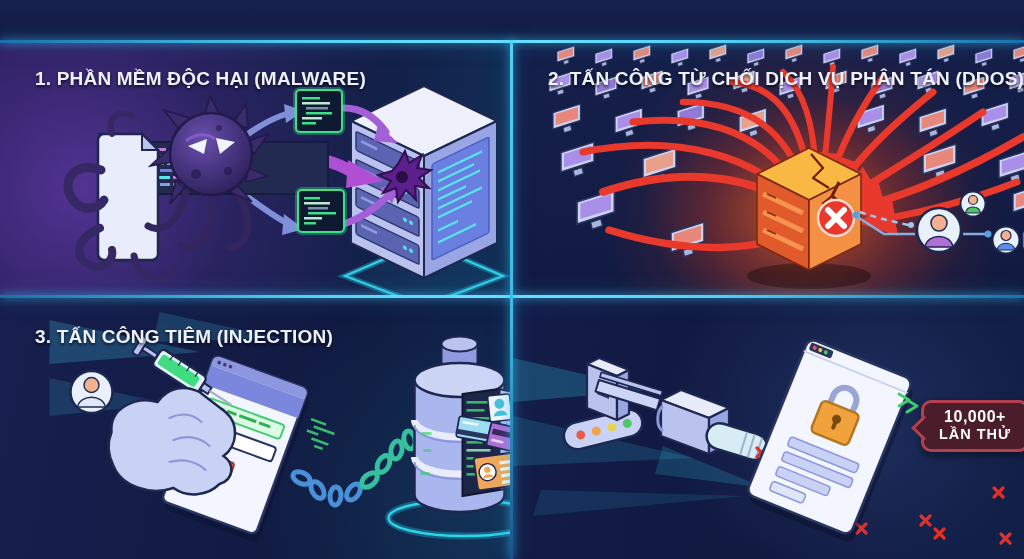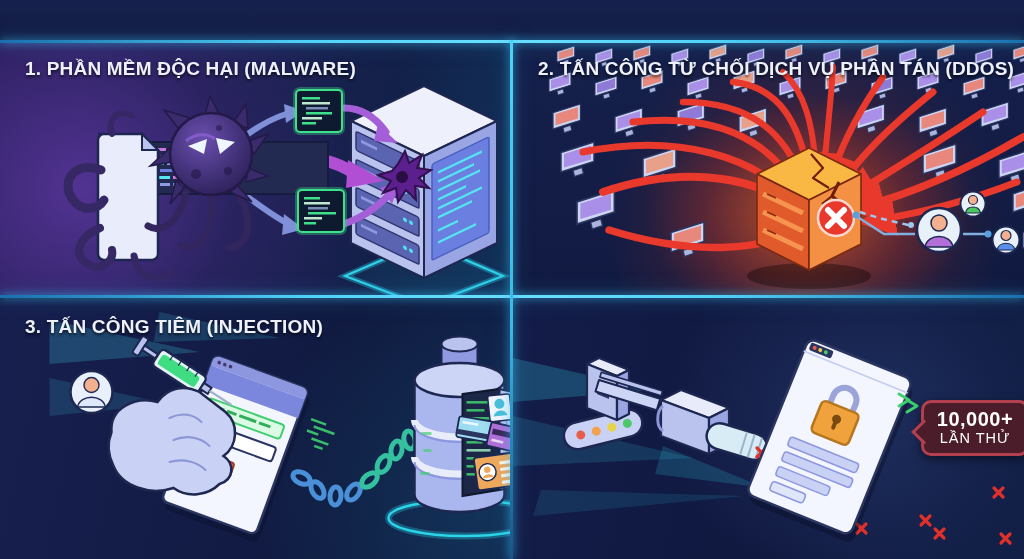--- a/index.html
+++ b/index.html
@@ -7,21 +7,21 @@
           background:#141d45;}
   .top-strip{position:absolute;left:0;top:0;width:1024px;height:42px;
              background:linear-gradient(180deg,#16214e,#121b42);}
   .divider{position:absolute;background:linear-gradient(90deg,#1a6fae,#4fd2f8 30%,#6ae0ff 50%,#4fd2f8 70%,#1a6fae);
            box-shadow:0 0 9px rgba(64,200,245,.9),0 0 20px rgba(40,160,220,.5);z-index:6;}
   .h1line{left:0;top:40px;width:1024px;height:3px;}
   .h2line{left:0;top:295px;width:1024px;height:3px;}
   .vline{left:510px;top:40px;width:3px;height:519px;
          background:linear-gradient(180deg,#4fd2f8,#3ab8e8 55%,#17548a);}
   .panel{position:absolute;overflow:hidden;}
-  .panel h2{position:absolute;left:18px;top:9px;margin:7px;z-index:5;
+  .panel h2{position:absolute;left:18px;top:9px;margin:17px;z-index:5;
             font-size:19px;font-weight:700;letter-spacing:.2px;color:#eef1fa;
             text-shadow:0 2px 3px rgba(0,0,0,.65);white-space:nowrap;}
   .p1{left:0;top:42px;width:510px;height:253px;
       background:radial-gradient(circle at 16% 58%,rgba(90,54,156,.85),rgba(58,36,112,.45) 34%,rgba(20,29,69,0) 64%),
                  linear-gradient(100deg,#2c2262 0%,#1b2252 45%,#132049 72%,#113158 100%);}
   .p2{left:513px;top:42px;width:571px;height:253px;
       background:radial-gradient(circle at 51% 72%,rgba(236,96,32,.42),rgba(170,44,30,.22) 30%,rgba(0,0,0,0) 58%),
                  linear-gradient(175deg,#15204c,#111a40);}
   .p3{left:0;top:300px;width:609px;height:261px;
       background:radial-gradient(circle at 80% 78%,rgba(40,190,215,.14),rgba(0,0,0,0) 45%),
@@ -29,22 +29,22 @@
   .p4{left:513px;top:298px;width:511px;height:261px;
       background:radial-gradient(circle at 66% 45%,rgba(96,132,220,.20),rgba(0,0,0,0) 50%),
                  linear-gradient(100deg,#141d49,#0f183e 55%,#122048);}
   .art{position:absolute;inset:0;width:100%;height:100%;}
   .badge{position:absolute;left:921px;top:400px;width:98px;z-index:7;
          background:#4b1c2a;border:3px solid #b2404e;border-radius:10px;
          text-align:center;padding:5px 2px 6px 2px;box-shadow:0 3px 10px rgba(0,0,0,.5);}
   .badge::before{content:"";position:absolute;left:-9px;bottom:12px;width:15px;height:15px;
          background:#4b1c2a;border-left:3px solid #b2404e;border-bottom:3px solid #b2404e;
          transform:rotate(45deg);}
-  .badge .v{display:block;color:#ffffff;font-size:20px;font-weight:800;letter-spacing:.5px;line-height:1.1;}
-  .badge .l{display:block;color:#ffffff;font-size:14.5px;font-weight:400;letter-spacing:1px;line-height:1.2;}
+  .badge .v{display:block;color:#ffffff;font-size:16px;font-weight:800;letter-spacing:.5px;line-height:1.1;}
+  .badge .l{display:block;color:#ffffff;font-size:14.5px;font-weight:700;letter-spacing:1px;line-height:1.2;}
 </style>
 </head>
 <body>
 
 <div class="canvas">
   <div class="top-strip"></div>
   <div class="divider h1line"></div>
   <div class="divider h2line"></div>
   <div class="divider vline"></div>
 

